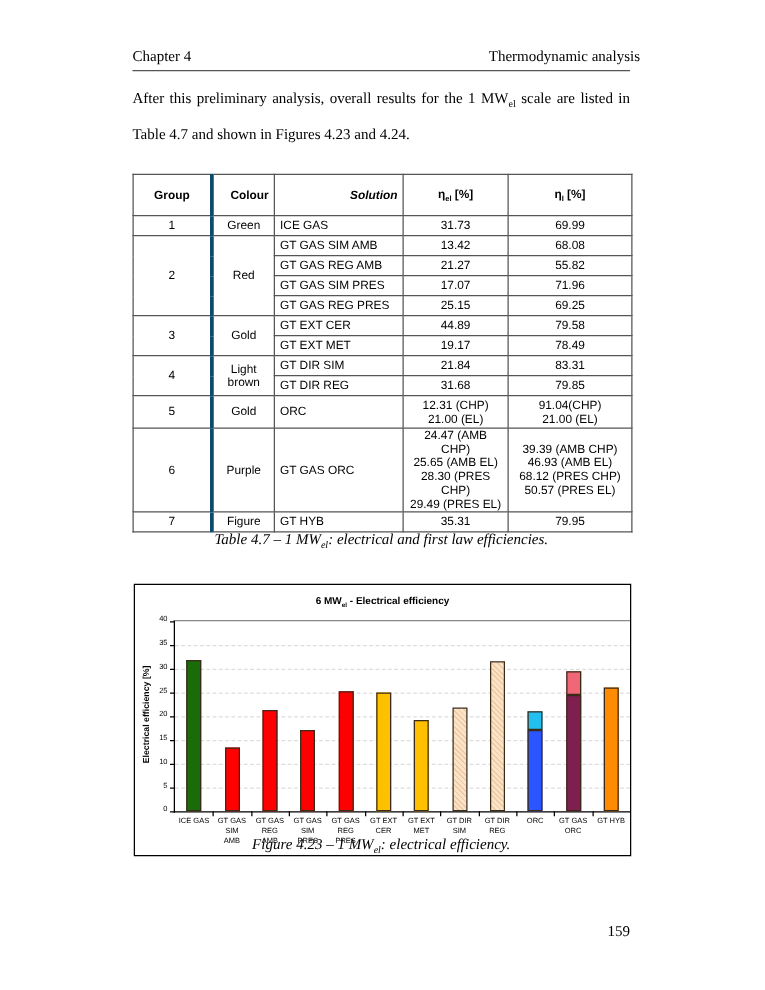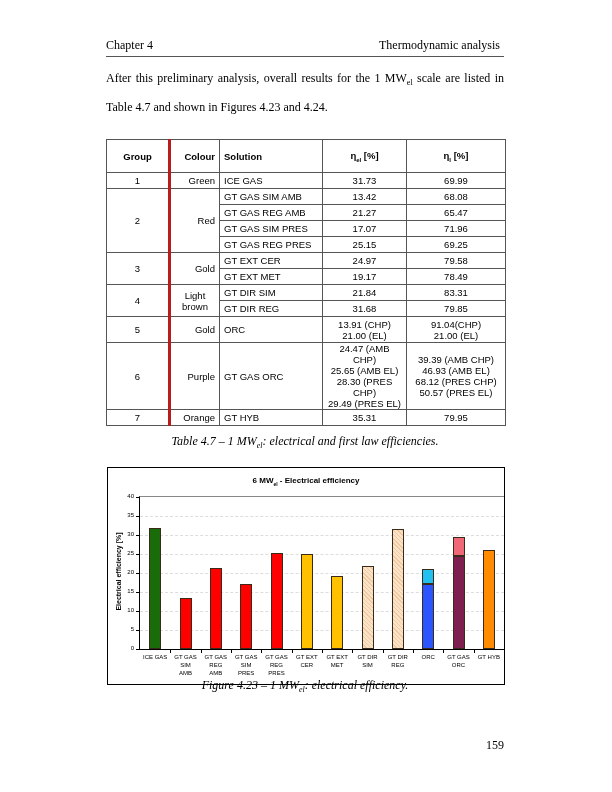--- a/index.html
+++ b/index.html
@@ -1,34 +1,34 @@
 <!DOCTYPE html>
 <html><head>
 <meta charset="utf-8">
 <style>
   html, body { margin:0; padding:0; background:#fff; }
   body { width:612px; height:792px; position:relative; font-family:"Liberation Serif", serif; color:#000; overflow:hidden; }
   .hdr { position:absolute; top:38px; font-size:12px; }
   .hdr-left { left:106px; }
-  .hdr-right { right:112px; }
+  .hdr-right { right:100px; }
   .hdr-rule { position:absolute; left:106px; width:398px; top:56px; height:0; border-top:1px solid #555; }
   .para { position:absolute; left:106px; width:398px; top:66px; font-size:12px; line-height:24px; text-align:justify; }
   .para sub { font-size:8px; }
   .tbl { position:absolute; left:106px; top:139px; border-collapse:collapse; font-family:"Liberation Sans", sans-serif; font-size:9.5px; }
   .tbl td, .tbl th { border:1px solid #555; padding:0 4px; height:15px; }
   .tbl th { height:32px; font-weight:bold; }
-  .tbl .c1 { width:53px; text-align:center; border-right:3px solid #b91c1c; }
-  .tbl .c2 { width:40px; text-align:right; }
+  .tbl .c1 { width:53px; text-align:center; border-right:3px solid #0c4a6e; }
+  .tbl .c2 { width:40px; text-align:center; }
   .tbl .c3 { width:94px; text-align:left; }
   .tbl .c4 { width:75px; text-align:center; }
   .tbl .c5 { width:90px; text-align:center; }
   .tbl th.c2 { text-align:right; }
-  .tbl th.c3 { text-align:left; }
+  .tbl th.c3 { text-align:right;font-style:italic; }
   .tbl sub { font-size:6px; }
-  .cap { position:absolute; left:106px; width:398px; text-align:center; font-style:italic; font-size:12px;margin-top:10px; }
+  .cap { position:absolute; left:106px; width:398px; text-align:center; font-style:italic; font-size:12px; }
   .cap sub { font-size:8px; }
   .chart { position:absolute; left:107px; top:467px; width:396px; height:216px; border:1px solid #000; font-family:"Liberation Sans", sans-serif; }
   .chart-title { position:absolute; top:8px; left:0; width:100%; text-align:center; font-size:8px; font-weight:bold; }
   .chart-title sub { font-size:5px; }
   .ylab { position:absolute; left:-40px; top:100px; width:100px; transform:rotate(-90deg); font-size:7px; font-weight:bold; text-align:center; }
   .plot { position:absolute; left:31px; top:28px; width:364px; height:152px; border-left:1px solid #000; border-bottom:1px solid #000; border-top:1px solid #888; }
   .grid { position:absolute; left:0; width:100%; border-top:1px dashed #ddd; height:0; }
   .ytick { position:absolute; left:-20px; width:14px; text-align:right; font-size:6px; }
   .ytick-mark { position:absolute; left:-4px; width:4px; border-top:1px solid #000; }
   .xtick-mark { position:absolute; bottom:-4px; height:4px; border-left:1px solid #000; }
@@ -67,37 +67,37 @@
   <tr>
     <td class="c1" rowspan="4">2</td>
     <td class="c2" rowspan="4">Red</td>
     <td class="c3">GT GAS SIM AMB</td>
     <td class="c4">13.42</td>
     <td class="c5">68.08</td>
   </tr>
   <tr>
     <td class="c3">GT GAS REG AMB</td>
     <td class="c4">21.27</td>
-    <td class="c5">65.47</td>
+    <td class="c5">55.82</td>
   </tr>
   <tr>
     <td class="c3">GT GAS SIM PRES</td>
     <td class="c4">17.07</td>
     <td class="c5">71.96</td>
   </tr>
   <tr>
     <td class="c3">GT GAS REG PRES</td>
     <td class="c4">25.15</td>
     <td class="c5">69.25</td>
   </tr>
   <tr>
     <td class="c1" rowspan="2">3</td>
     <td class="c2" rowspan="2">Gold</td>
     <td class="c3">GT EXT CER</td>
-    <td class="c4">24.97</td>
+    <td class="c4">44.89</td>
     <td class="c5">79.58</td>
   </tr>
   <tr>
     <td class="c3">GT EXT MET</td>
     <td class="c4">19.17</td>
     <td class="c5">78.49</td>
   </tr>
   <tr>
     <td class="c1" rowspan="2">4</td>
     <td class="c2" rowspan="2" style="text-align:center;width:40px;">Light brown</td>
@@ -108,21 +108,21 @@
   <tr>
     <td class="c3">GT DIR REG</td>
     <td class="c4">31.68</td>
     <td class="c5">79.85</td>
   </tr>
   <tr style="height:26px">
     <td class="c1">5</td>
     <td class="c2">Gold</td>
     <td class="c3">ORC</td>
     <td class="c4">
-          <div>13.91 (CHP)</div>
+          <div>12.31 (CHP)</div>
           <div>21.00 (EL)</div>
         </td>
     <td class="c5">
           <div>91.04(CHP)</div>
           <div>21.00 (EL)</div>
         </td>
   </tr>
   <tr style="height:50px">
     <td class="c1">6</td>
     <td class="c2">Purple</td>
@@ -135,21 +135,21 @@
         </td>
     <td class="c5">
           <div>39.39 (AMB CHP)</div>
           <div>46.93 (AMB EL)</div>
           <div>68.12 (PRES CHP)</div>
           <div>50.57 (PRES EL)</div>
         </td>
   </tr>
   <tr>
     <td class="c1">7</td>
-    <td class="c2">Orange</td>
+    <td class="c2">Figure</td>
     <td class="c3">GT HYB</td>
     <td class="c4">35.31</td>
     <td class="c5">79.95</td>
   </tr>
 </tbody>
   </table>
 
 <div class="cap" style="top:424px"><span>Table 4.7 – 1 MW</span><sub>el</sub><span>: electrical and first law efficiencies.</span></div>
 
 <div class="chart">

